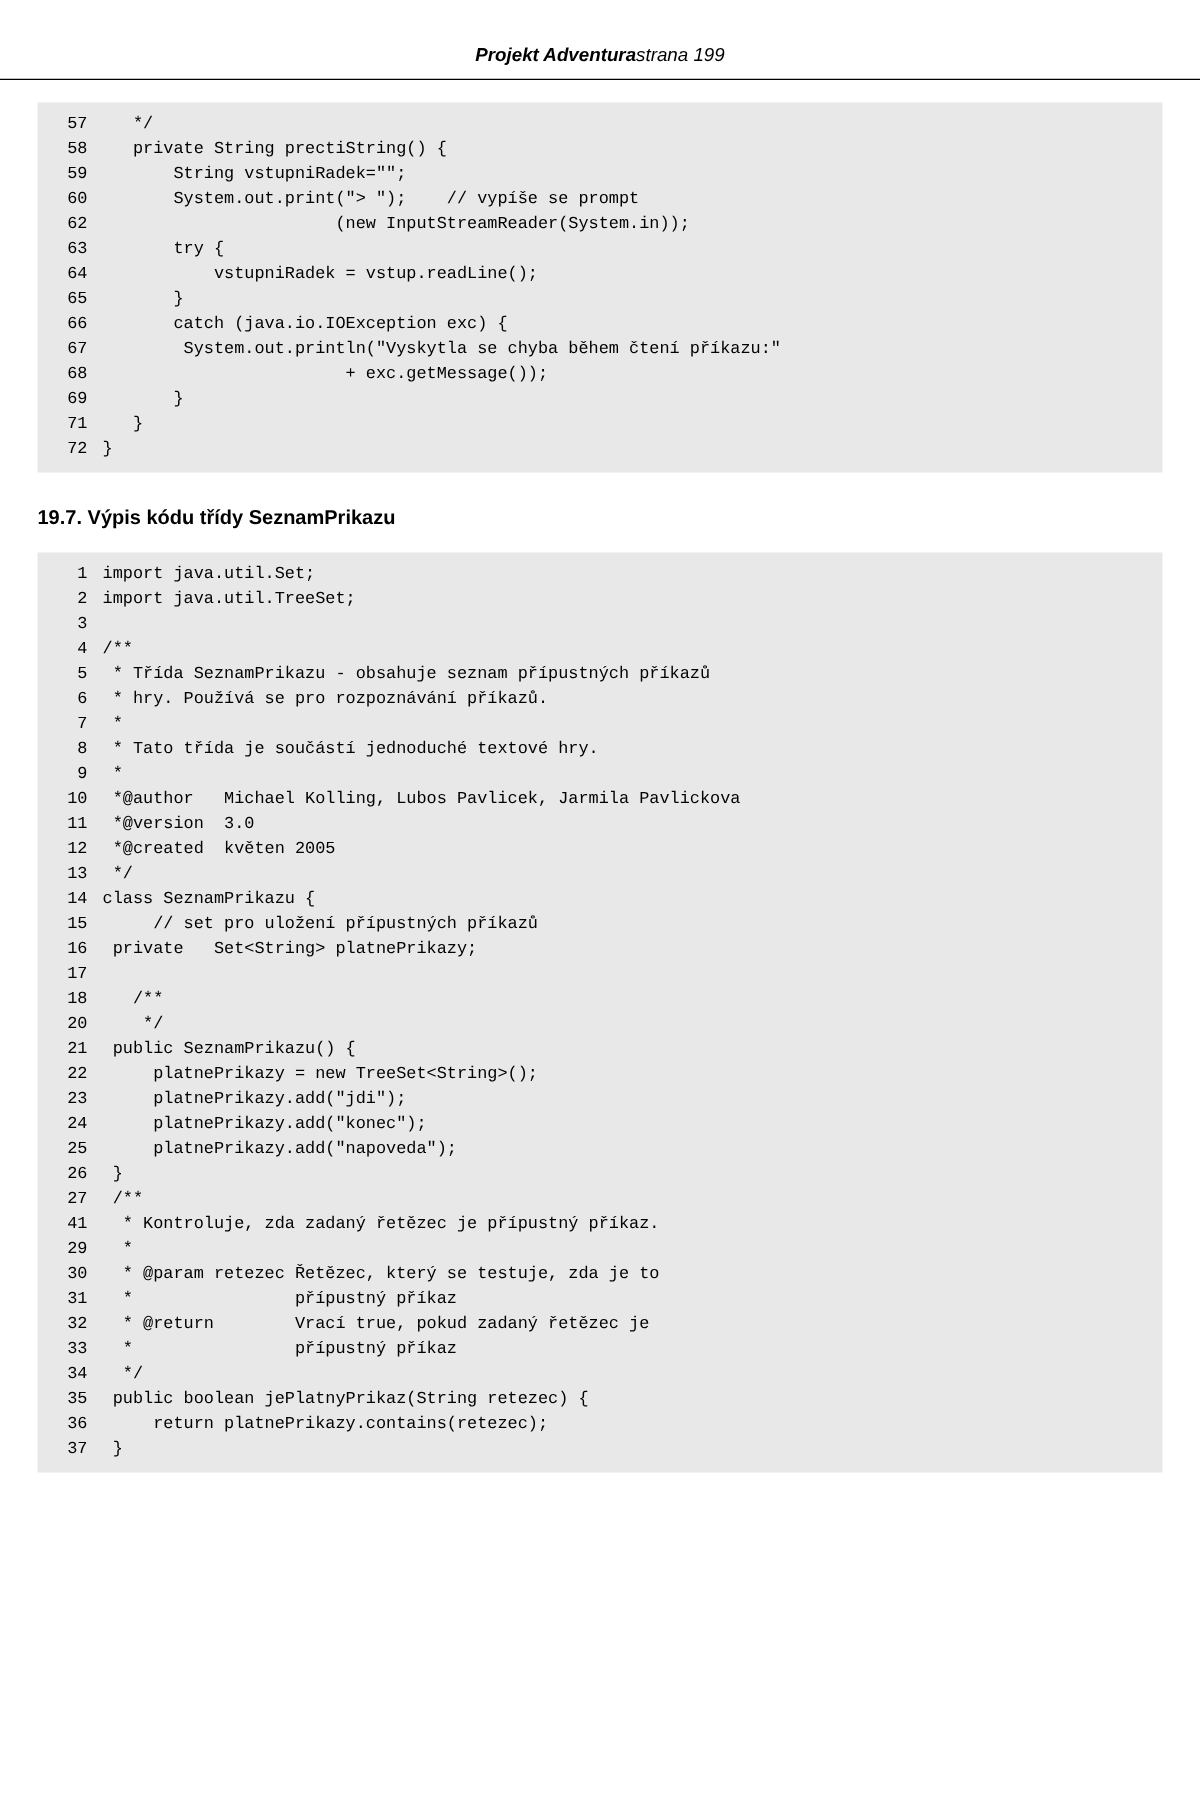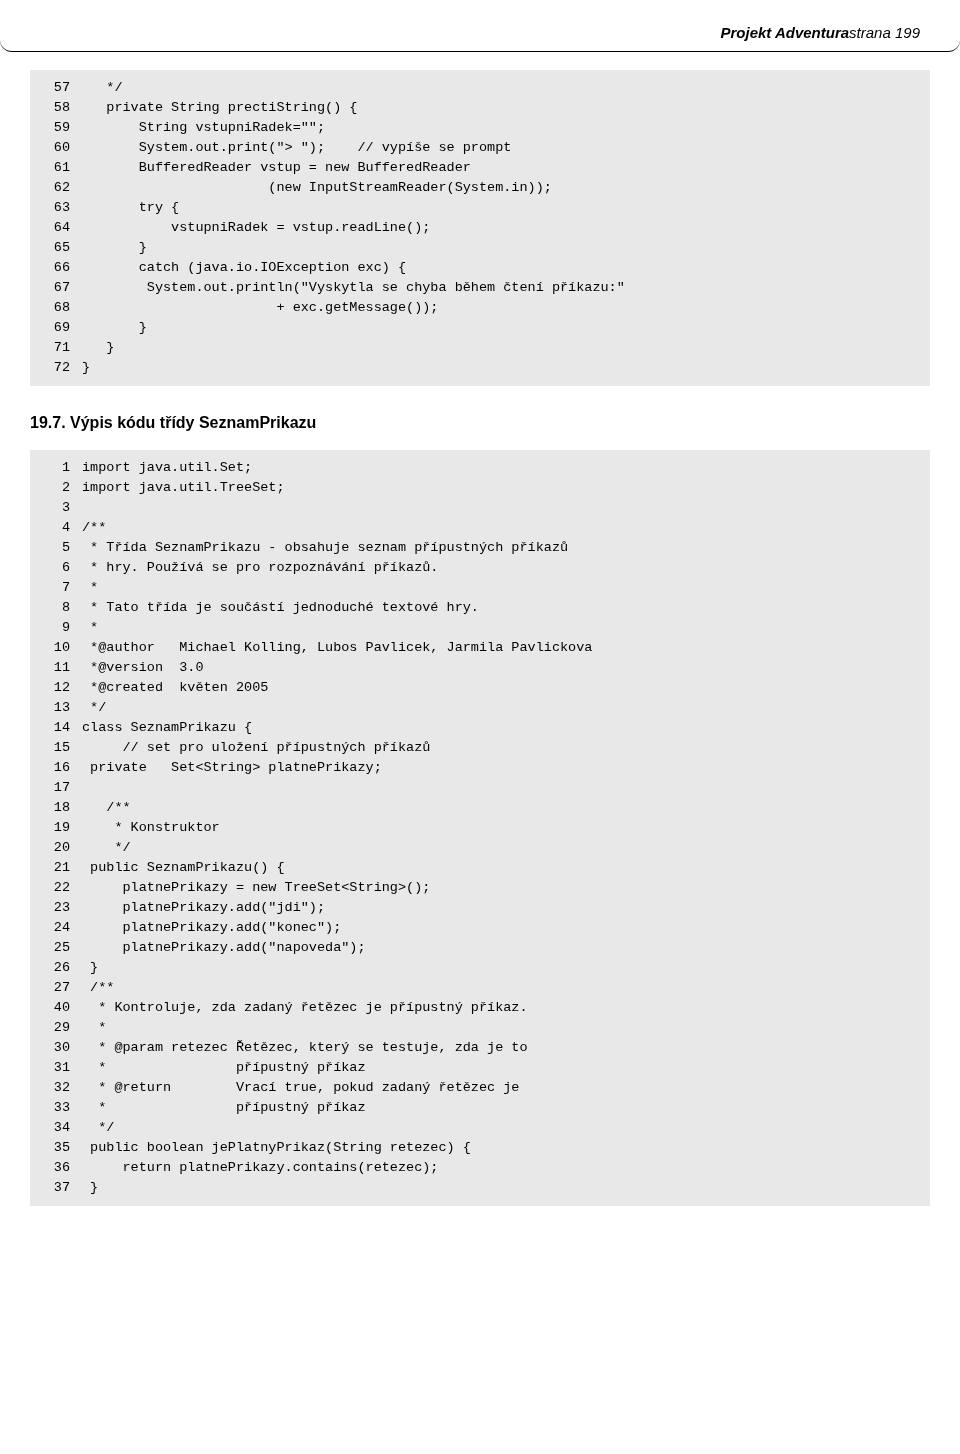--- a/index.html
+++ b/index.html
@@ -6,28 +6,27 @@
     body {
       background: #fff;
       font-family: 'Courier New', Courier, monospace;
       font-size: 14px;
       color: #000;
       width: 960px;
       min-height: 1454px;
     }
     .page-header {
       display: flex;
-      justify-content: flex-end;
-      padding: 24px 40px 10px 40px;
+      justify-content: center;
+      padding: 36px 40px 10px 40px;
       font-family: Arial, sans-serif;
       font-size: 15px;
       font-style: italic;
       border-bottom: 1px solid #000;
       margin-bottom: 0;
-      border-radius: 12px;
     }
     .page-title {
       font-weight: bold;
     }
     .page-number {
       font-weight: normal;
     }
     .code-block {
       background: #e8e8e8;
       margin: 18px 30px 18px 30px;
@@ -84,24 +83,20 @@
     </div>
     <div class="code-line">
       <span class="line-num">59</span>
       <span class="line-code">       String vstupniRadek="";</span>
     </div>
     <div class="code-line">
       <span class="line-num">60</span>
       <span class="line-code">       System.out.print("&gt; ");    // vypíše se prompt</span>
     </div>
     <div class="code-line">
-      <span class="line-num">61</span>
-      <span class="line-code">       BufferedReader vstup = new BufferedReader</span>
-    </div>
-    <div class="code-line">
       <span class="line-num">62</span>
       <span class="line-code">                       (new InputStreamReader(System.in));</span>
     </div>
     <div class="code-line">
       <span class="line-num">63</span>
       <span class="line-code">       try {</span>
     </div>
     <div class="code-line">
       <span class="line-num">64</span>
       <span class="line-code">           vstupniRadek = vstup.readLine();</span>
@@ -205,24 +200,20 @@
     </div>
     <div class="code-line">
       <span class="line-num">17</span>
       <span class="line-code"></span>
     </div>
     <div class="code-line">
       <span class="line-num">18</span>
       <span class="line-code">   /**</span>
     </div>
     <div class="code-line">
-      <span class="line-num">19</span>
-      <span class="line-code">    * Konstruktor</span>
-    </div>
-    <div class="code-line">
       <span class="line-num">20</span>
       <span class="line-code">    */</span>
     </div>
     <div class="code-line">
       <span class="line-num">21</span>
       <span class="line-code"> public SeznamPrikazu() {</span>
     </div>
     <div class="code-line">
       <span class="line-num">22</span>
       <span class="line-code">     platnePrikazy = new TreeSet&lt;String&gt;();</span>
@@ -241,21 +232,21 @@
     </div>
     <div class="code-line">
       <span class="line-num">26</span>
       <span class="line-code"> }</span>
     </div>
     <div class="code-line">
       <span class="line-num">27</span>
       <span class="line-code"> /**</span>
     </div>
     <div class="code-line">
-      <span class="line-num">40</span>
+      <span class="line-num">41</span>
       <span class="line-code">  * Kontroluje, zda zadaný řetězec je přípustný příkaz.</span>
     </div>
     <div class="code-line">
       <span class="line-num">29</span>
       <span class="line-code">  *</span>
     </div>
     <div class="code-line">
       <span class="line-num">30</span>
       <span class="line-code">  * @param retezec Řetězec, který se testuje, zda je to</span>
     </div>

